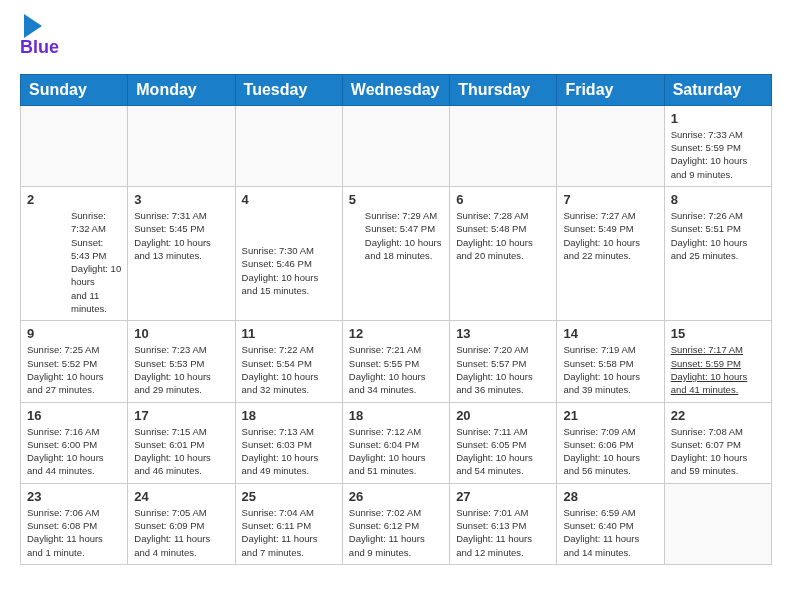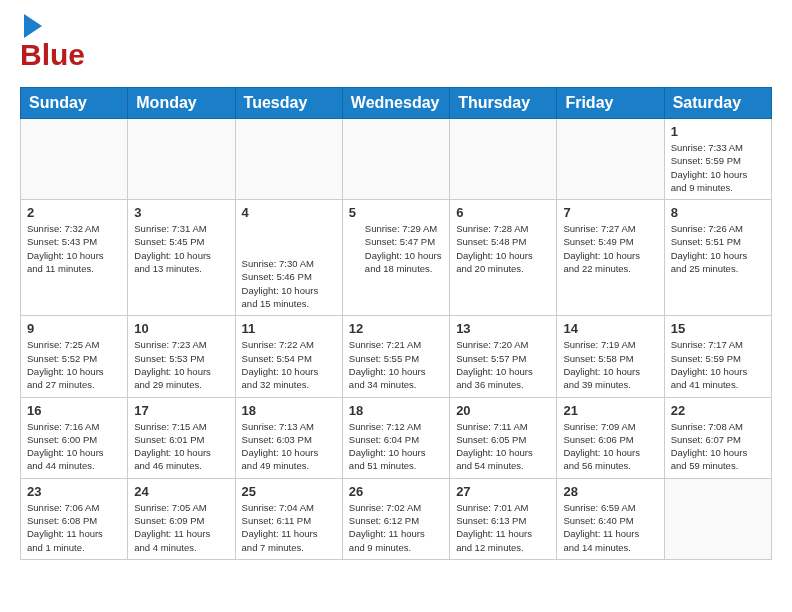--- a/index.html
+++ b/index.html
@@ -90,21 +90,21 @@
   </style>
 </head>
 <body>
 
 <div class="header">
   <div class="logo">
     <div style="display:flex;flex-direction:column;align-items:flex-start;">
       <div style="display:flex;align-items:center;">
         <div class="logo-arrow"></div>
       </div>
-      <span class="logo-text" style="color:#b91c1c;font-size:30px;">Blue</span>
+      <span class="logo-text" style="color:#6d28d9;font-size:18px;">Blue</span>
     </div>
   </div>
   <div class="title-block">
     <div class="month-title"></div>
     <div class="location"></div>
   </div>
 </div>
 
 <table class="calendar">
   <thead>
@@ -130,21 +130,21 @@
           <span class="day-num">1</span>
           <div class="day-info" style="white-space: pre-line;">Sunrise: 7:33 AM
 Sunset: 5:59 PM
 Daylight: 10 hours
 and 9 minutes.</div>
         </td>
       </tr>
       <tr>
         <td>
           <span class="day-num">2</span>
-          <div class="day-info" style="white-space: pre-line;">Sunrise: 7:32 AM
+          <div class="day-info" style="white-space: pre-line; margin-left: 44px;">Sunrise: 7:32 AM
 Sunset: 5:43 PM
 Daylight: 10 hours
 and 11 minutes.</div>
         </td>
         <td>
           <span class="day-num">3</span>
           <div class="day-info" style="white-space: pre-line;">Sunrise: 7:31 AM
 Sunset: 5:45 PM
 Daylight: 10 hours
 and 13 minutes.</div>
@@ -223,21 +223,21 @@
         </td>
         <td>
           <span class="day-num">14</span>
           <div class="day-info" style="white-space: pre-line;">Sunrise: 7:19 AM
 Sunset: 5:58 PM
 Daylight: 10 hours
 and 39 minutes.</div>
         </td>
         <td>
           <span class="day-num">15</span>
-          <div class="day-info" style="white-space: pre-line;">Sunrise: 7:17 AM
+          <div class="day-info" style="white-space: pre-line; text-decoration: underline;">Sunrise: 7:17 AM
 Sunset: 5:59 PM
 Daylight: 10 hours
 and 41 minutes.</div>
         </td>
       </tr>
       <tr>
         <td>
           <span class="day-num">16</span>
           <div class="day-info" style="white-space: pre-line;">Sunrise: 7:16 AM
 Sunset: 6:00 PM

